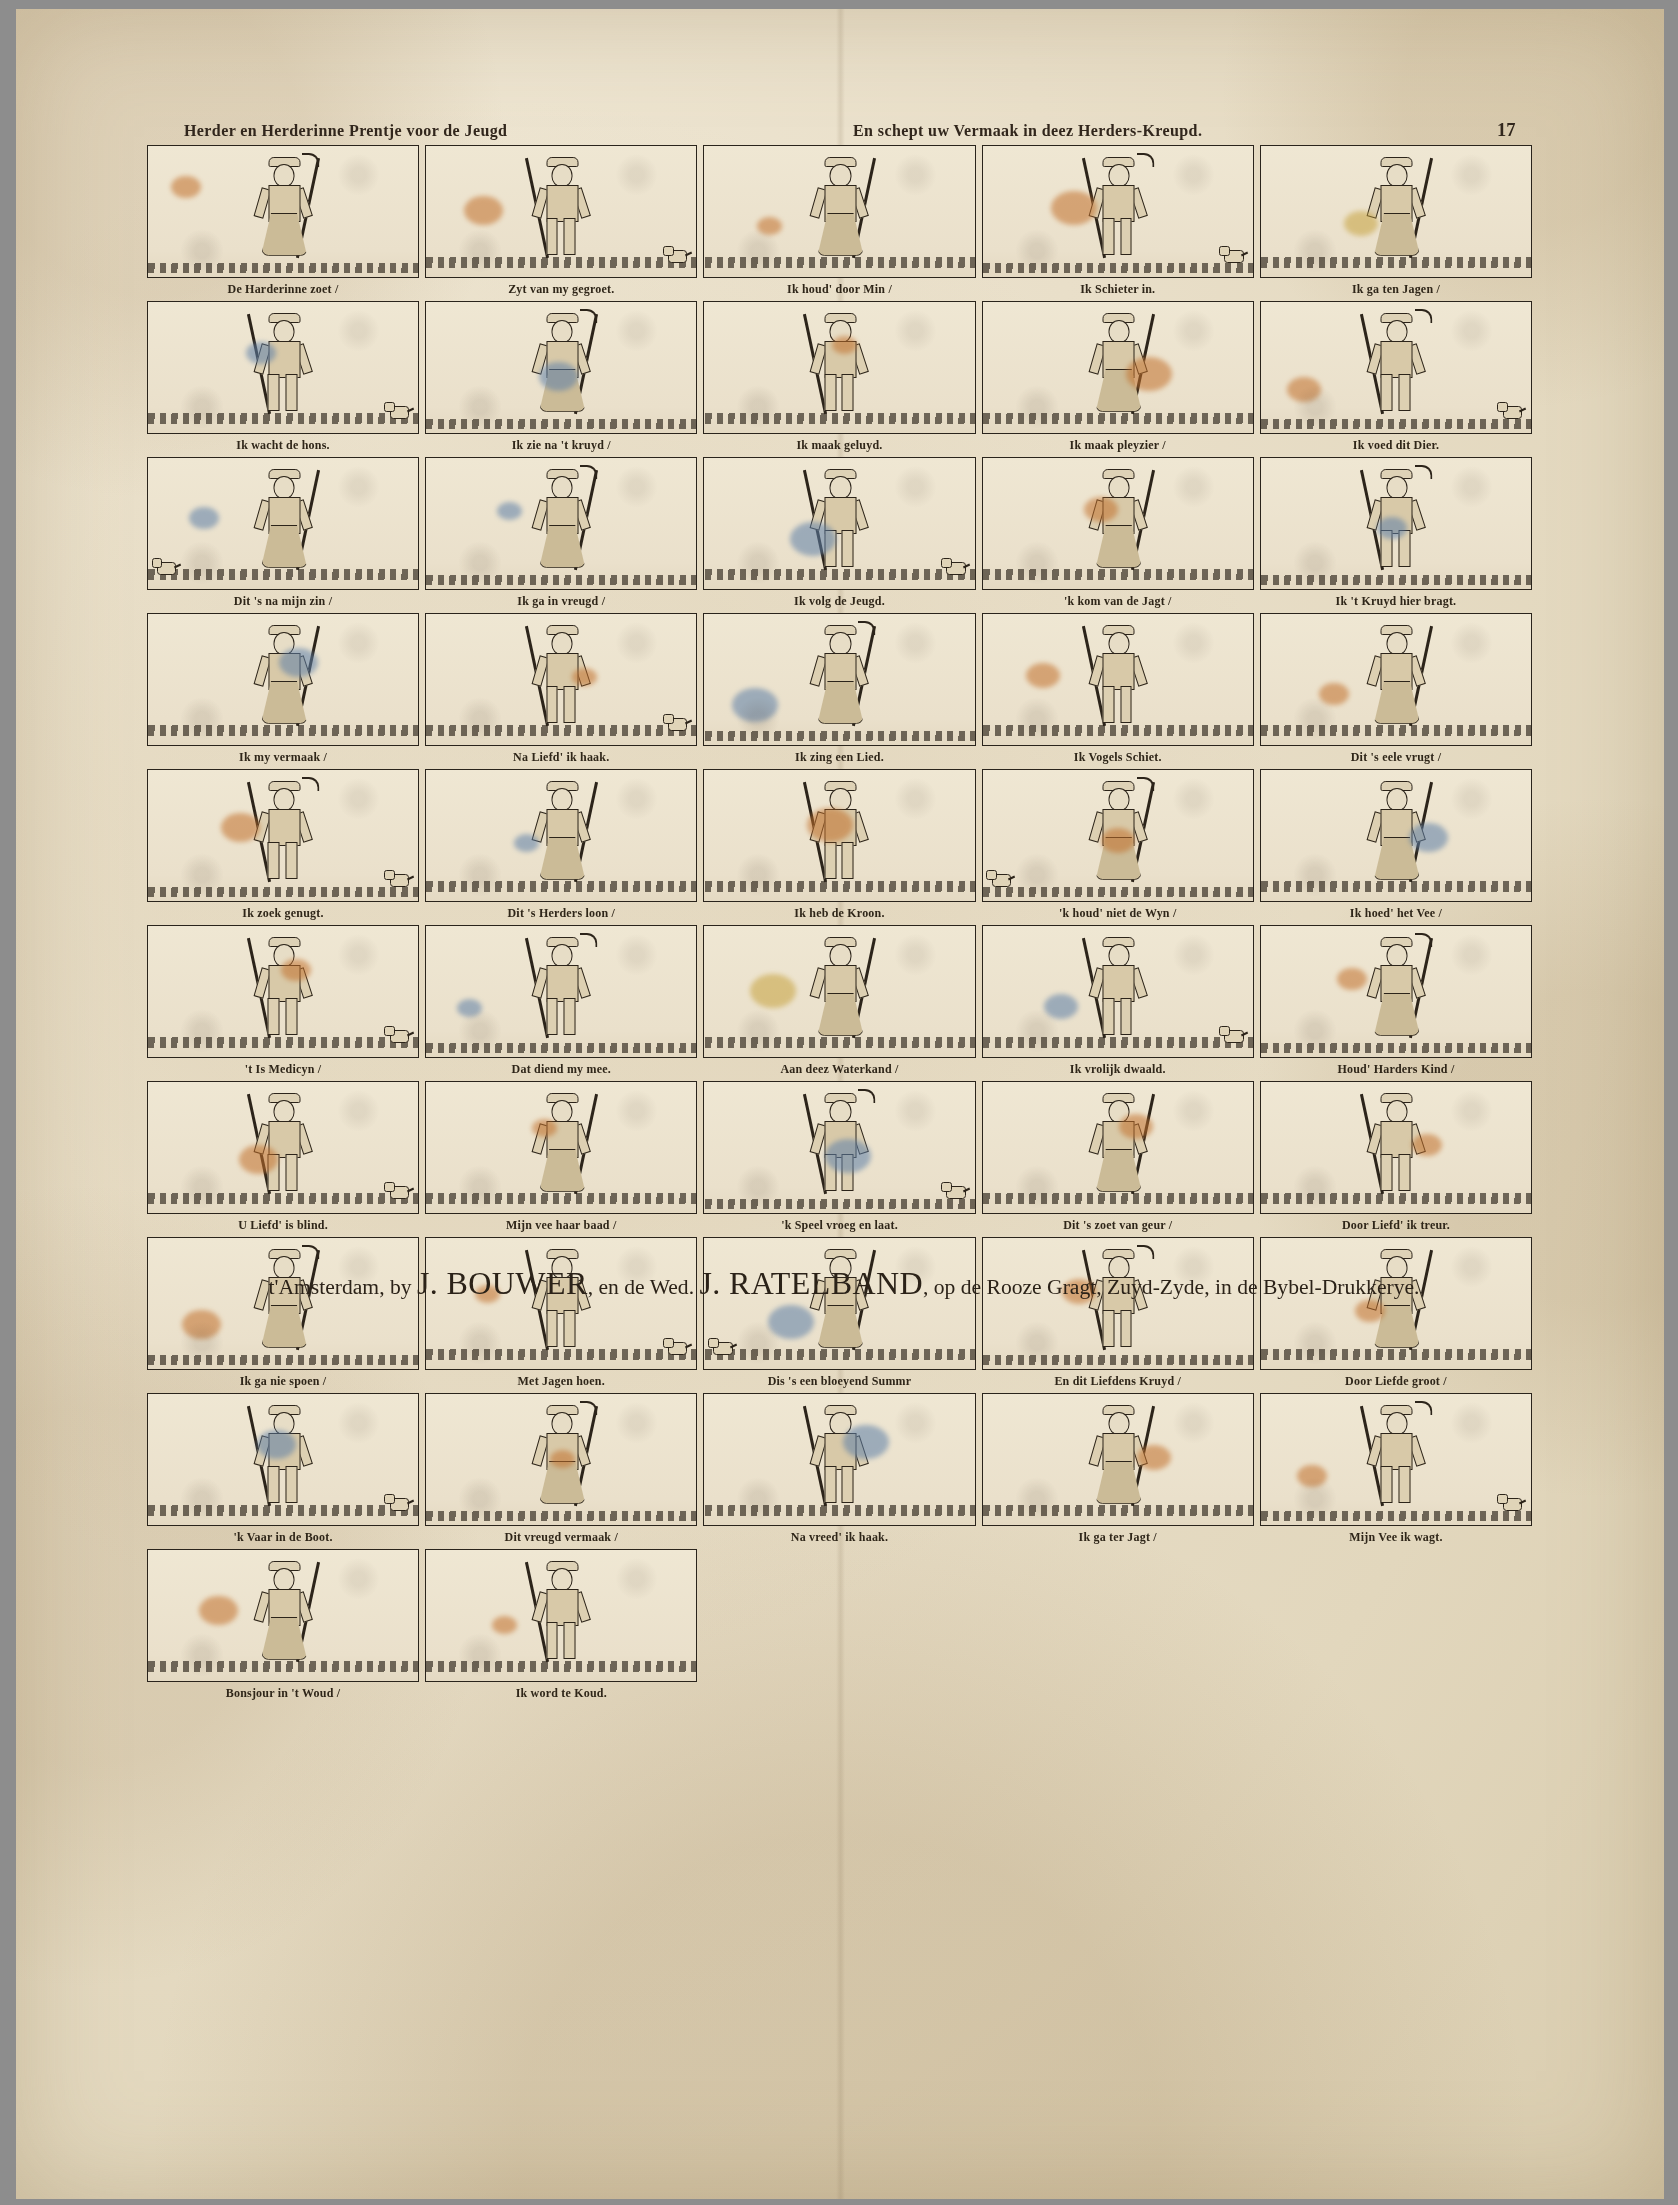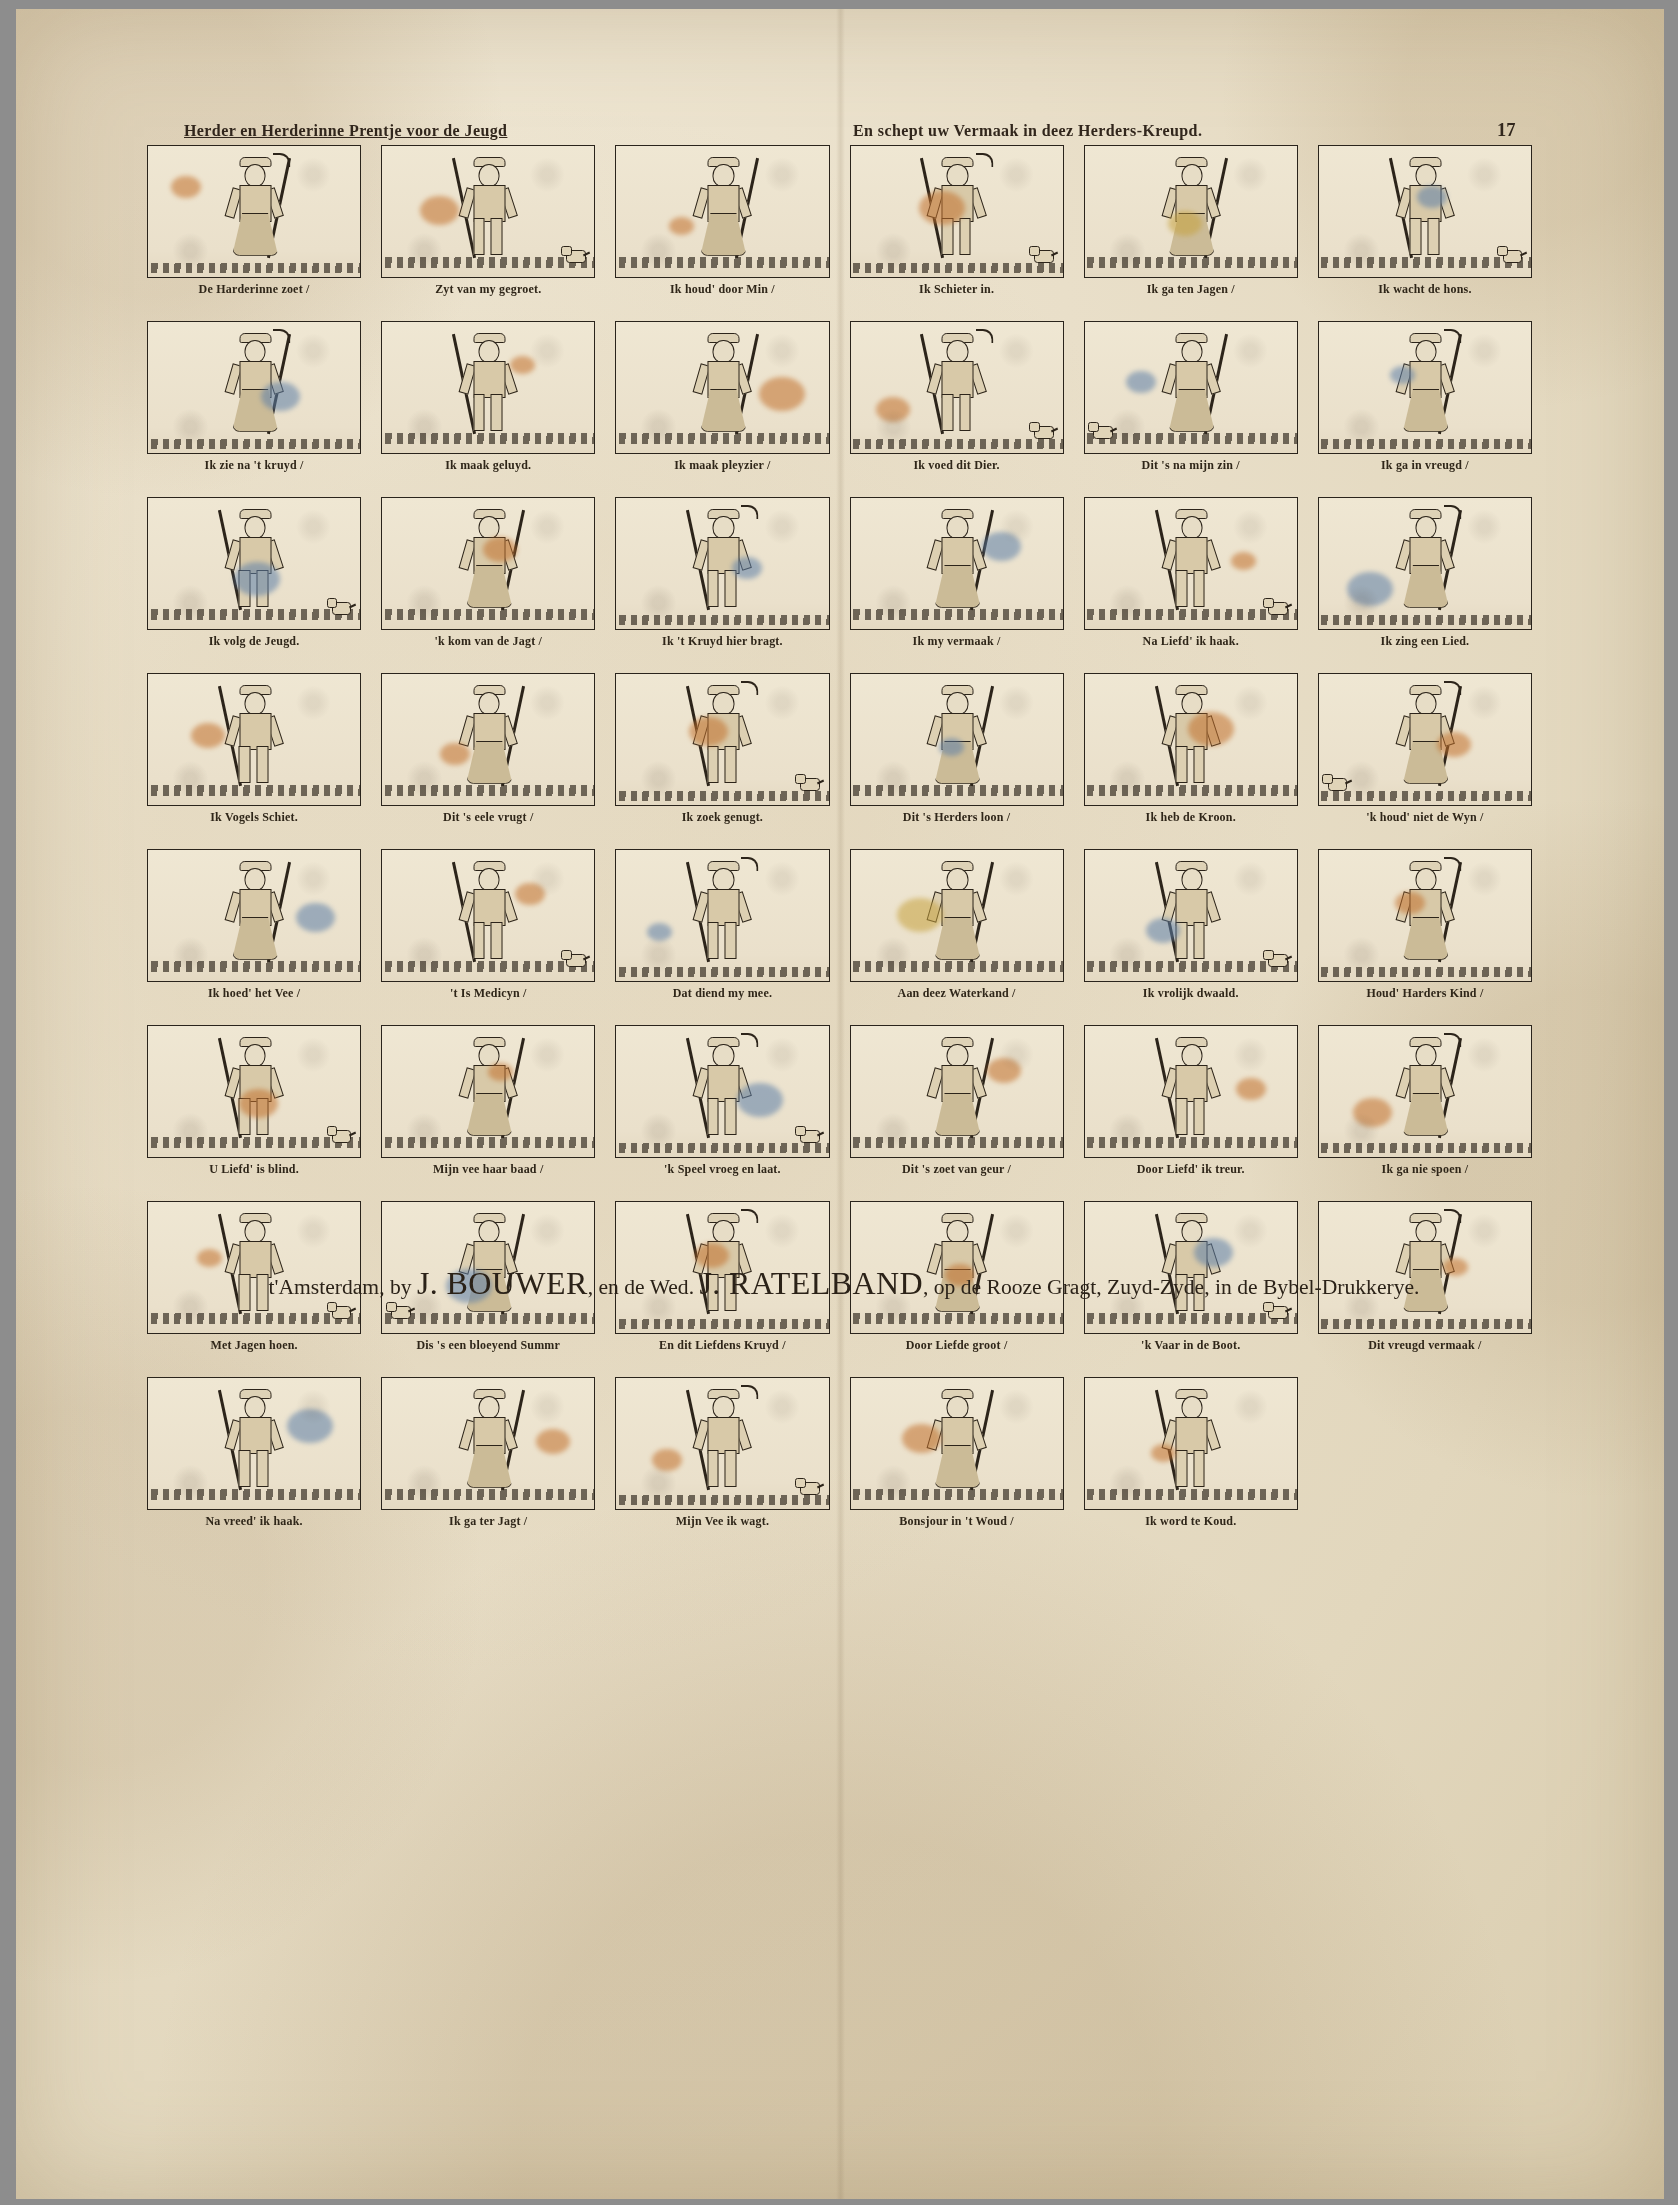--- a/index.html
+++ b/index.html
@@ -70,39 +70,38 @@
   .hdr-line {
     position: absolute;
     top: 0;
     font-family: "Liberation Serif", serif;
     font-size: 16px;
     font-weight: 700;
     color: #31261c;
     letter-spacing: 0.4px;
     white-space: nowrap;
   }
-  #hdr-left  { left: 37px; text-decoration: underline; }
+  #hdr-left  { left: 37px; }
   #hdr-right { left: 706px; }
   #page-num  {
     position: absolute;
     left: 1350px; top: -1.8px;
     font-size: 18.5px; font-weight: 700; color: #31261c;
   }
 
   
   #grid {
     position: absolute;
     left: 0;
     top: 23px;
     width: 1385px;
     display: grid;
-    grid-template-columns: repeat(6, 1fr);
+    grid-template-columns: repeat(5, 1fr);
     row-gap: 0px;
     column-gap: 6.2px;
-    gap: 20px;
   }
   .cell {
     position: relative;
     width: 100%;
   }
   .frame {
     position: relative;
     height: 131px;
     border: 1.8px solid #2a241c;
     background: linear-gradient(180deg,#efe7d3 0%, #eae0cb 80%, #e4d9c2 100%);

